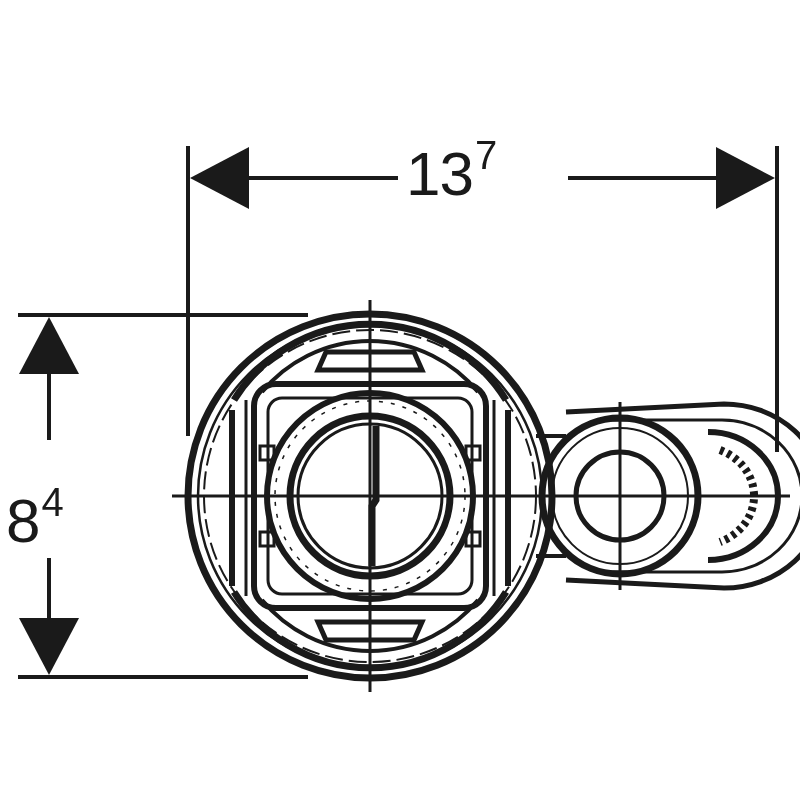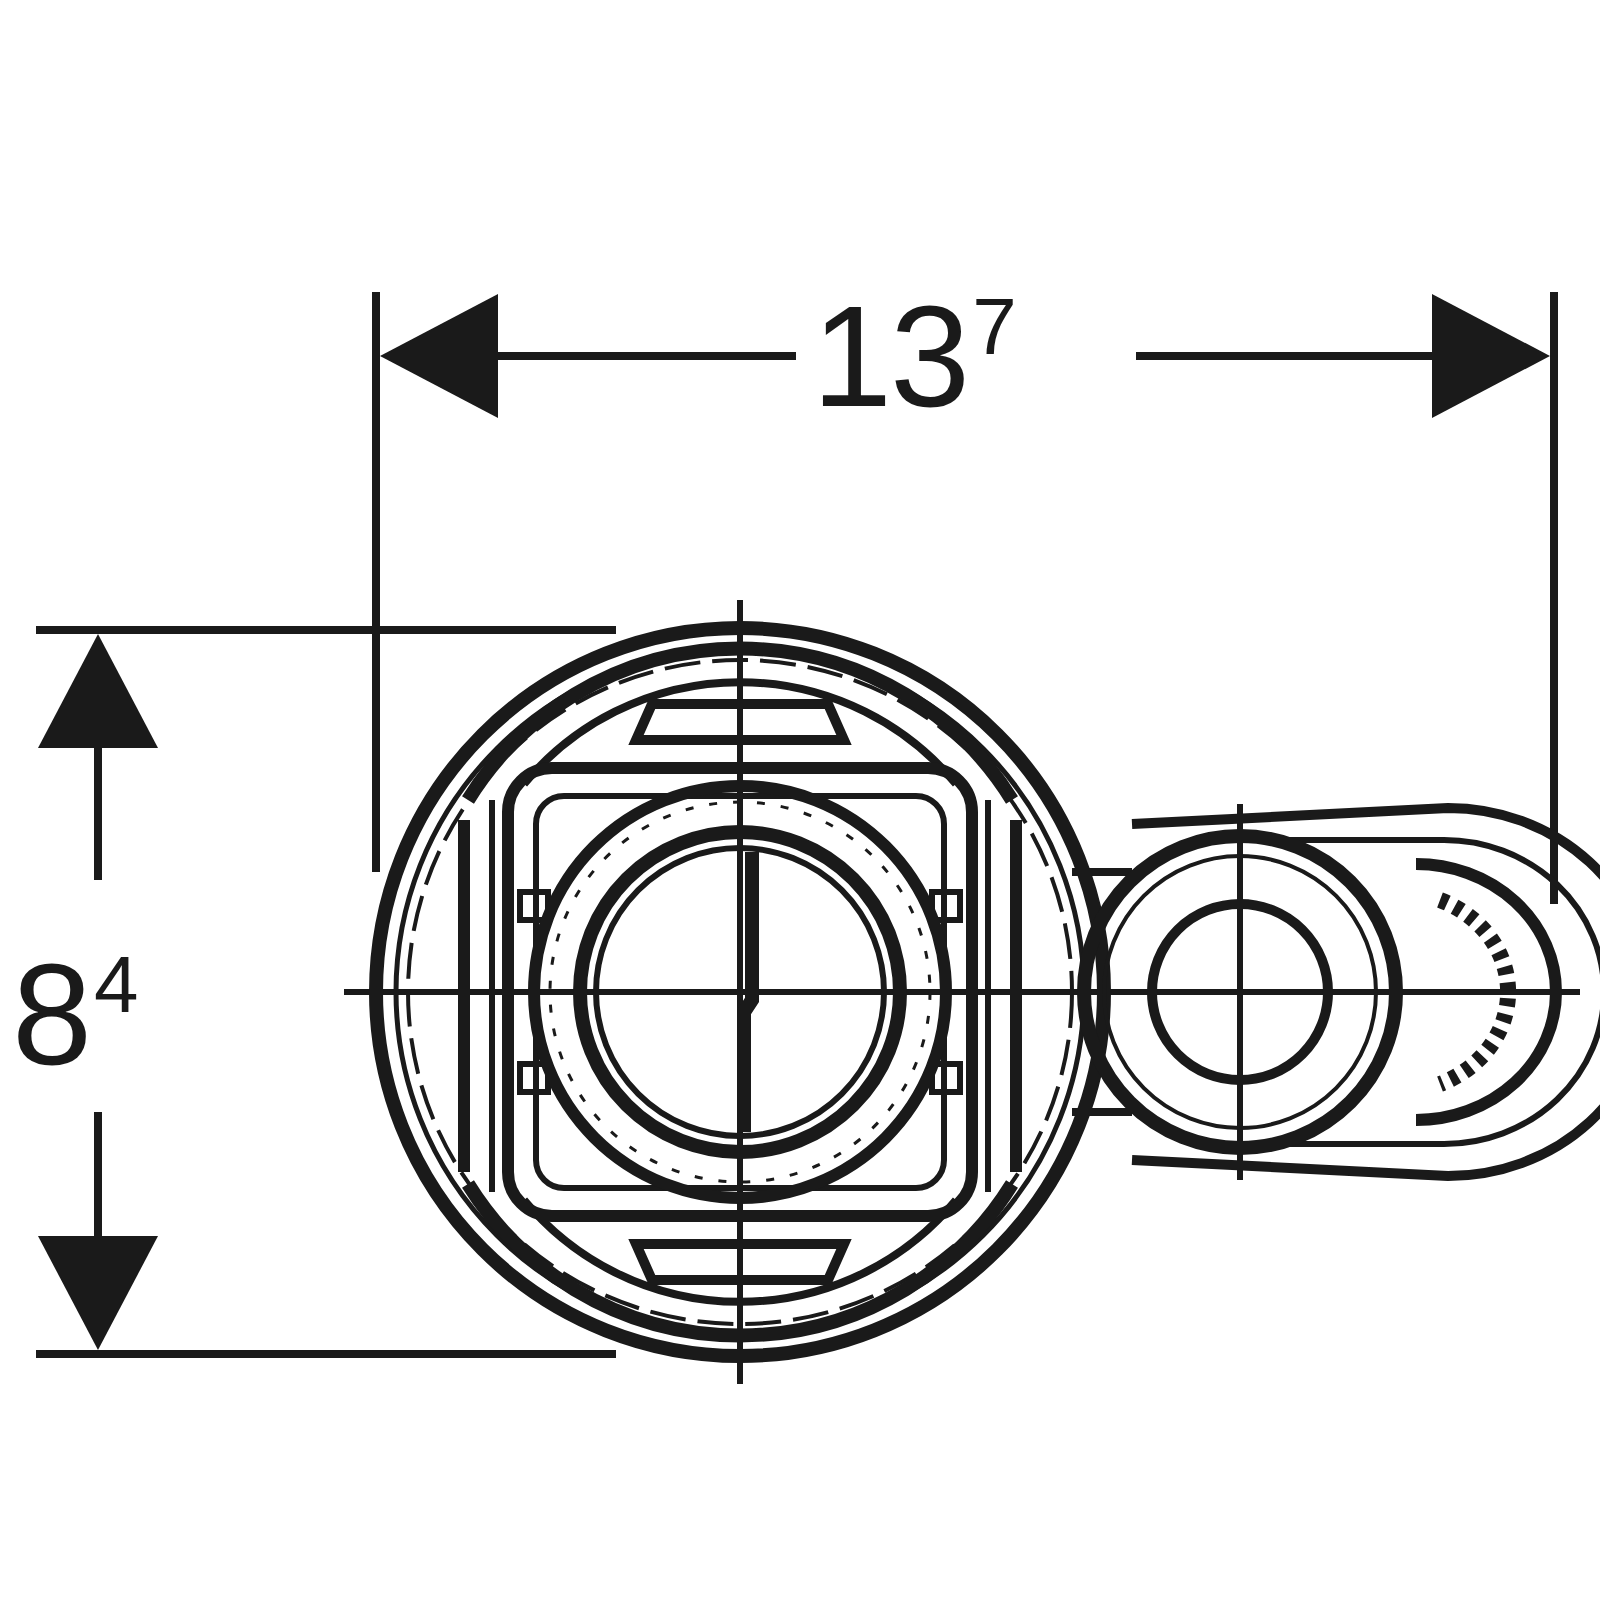--- a/index.html
+++ b/index.html
@@ -1,22 +1,22 @@
 <!DOCTYPE html>
 <html><head>
   <meta charset="utf-8">
   <style>
     html, body { margin: 0; padding: 0; background: #ffffff; }
     body { width: 800px; height: 800px; overflow: hidden; position: relative; font-family: "Liberation Sans", sans-serif; }
     #stage { position: absolute; left: 0; top: 0; width: 800px; height: 800px; }
     .dim-label { position: absolute; color: #1a1a1a; font-family: "Liberation Sans", sans-serif; font-weight: 300; line-height: 1; background: #ffffff; }
-    .dim-label .main { font-size: 72px; letter-spacing: -1px; }
+    .dim-label .main { font-size: 62px; letter-spacing: -1px; }
     .dim-label .sup { font-size: 40px; position: relative; top: -26px; margin-left: 2px; }
     #width-label { left: 398px; top: 143px; padding: 0 8px; }
-    #height-label { left: 6px; top: 466px; padding: 6px 0; }
+    #height-label { left: 6px; top: 484px; padding: 6px 0; }
   </style>
 </head>
 <body>
 
 <svg id="stage" viewBox="0 0 800 800" xmlns="http://www.w3.org/2000/svg">
   <g stroke="#1a1a1a" fill="none" stroke-linecap="butt">
 
     <g>
       <line x1="188" y1="146" x2="188" y2="436" stroke-width="4"></line>
       <line x1="777" y1="146" x2="777" y2="452" stroke-width="4"></line>

